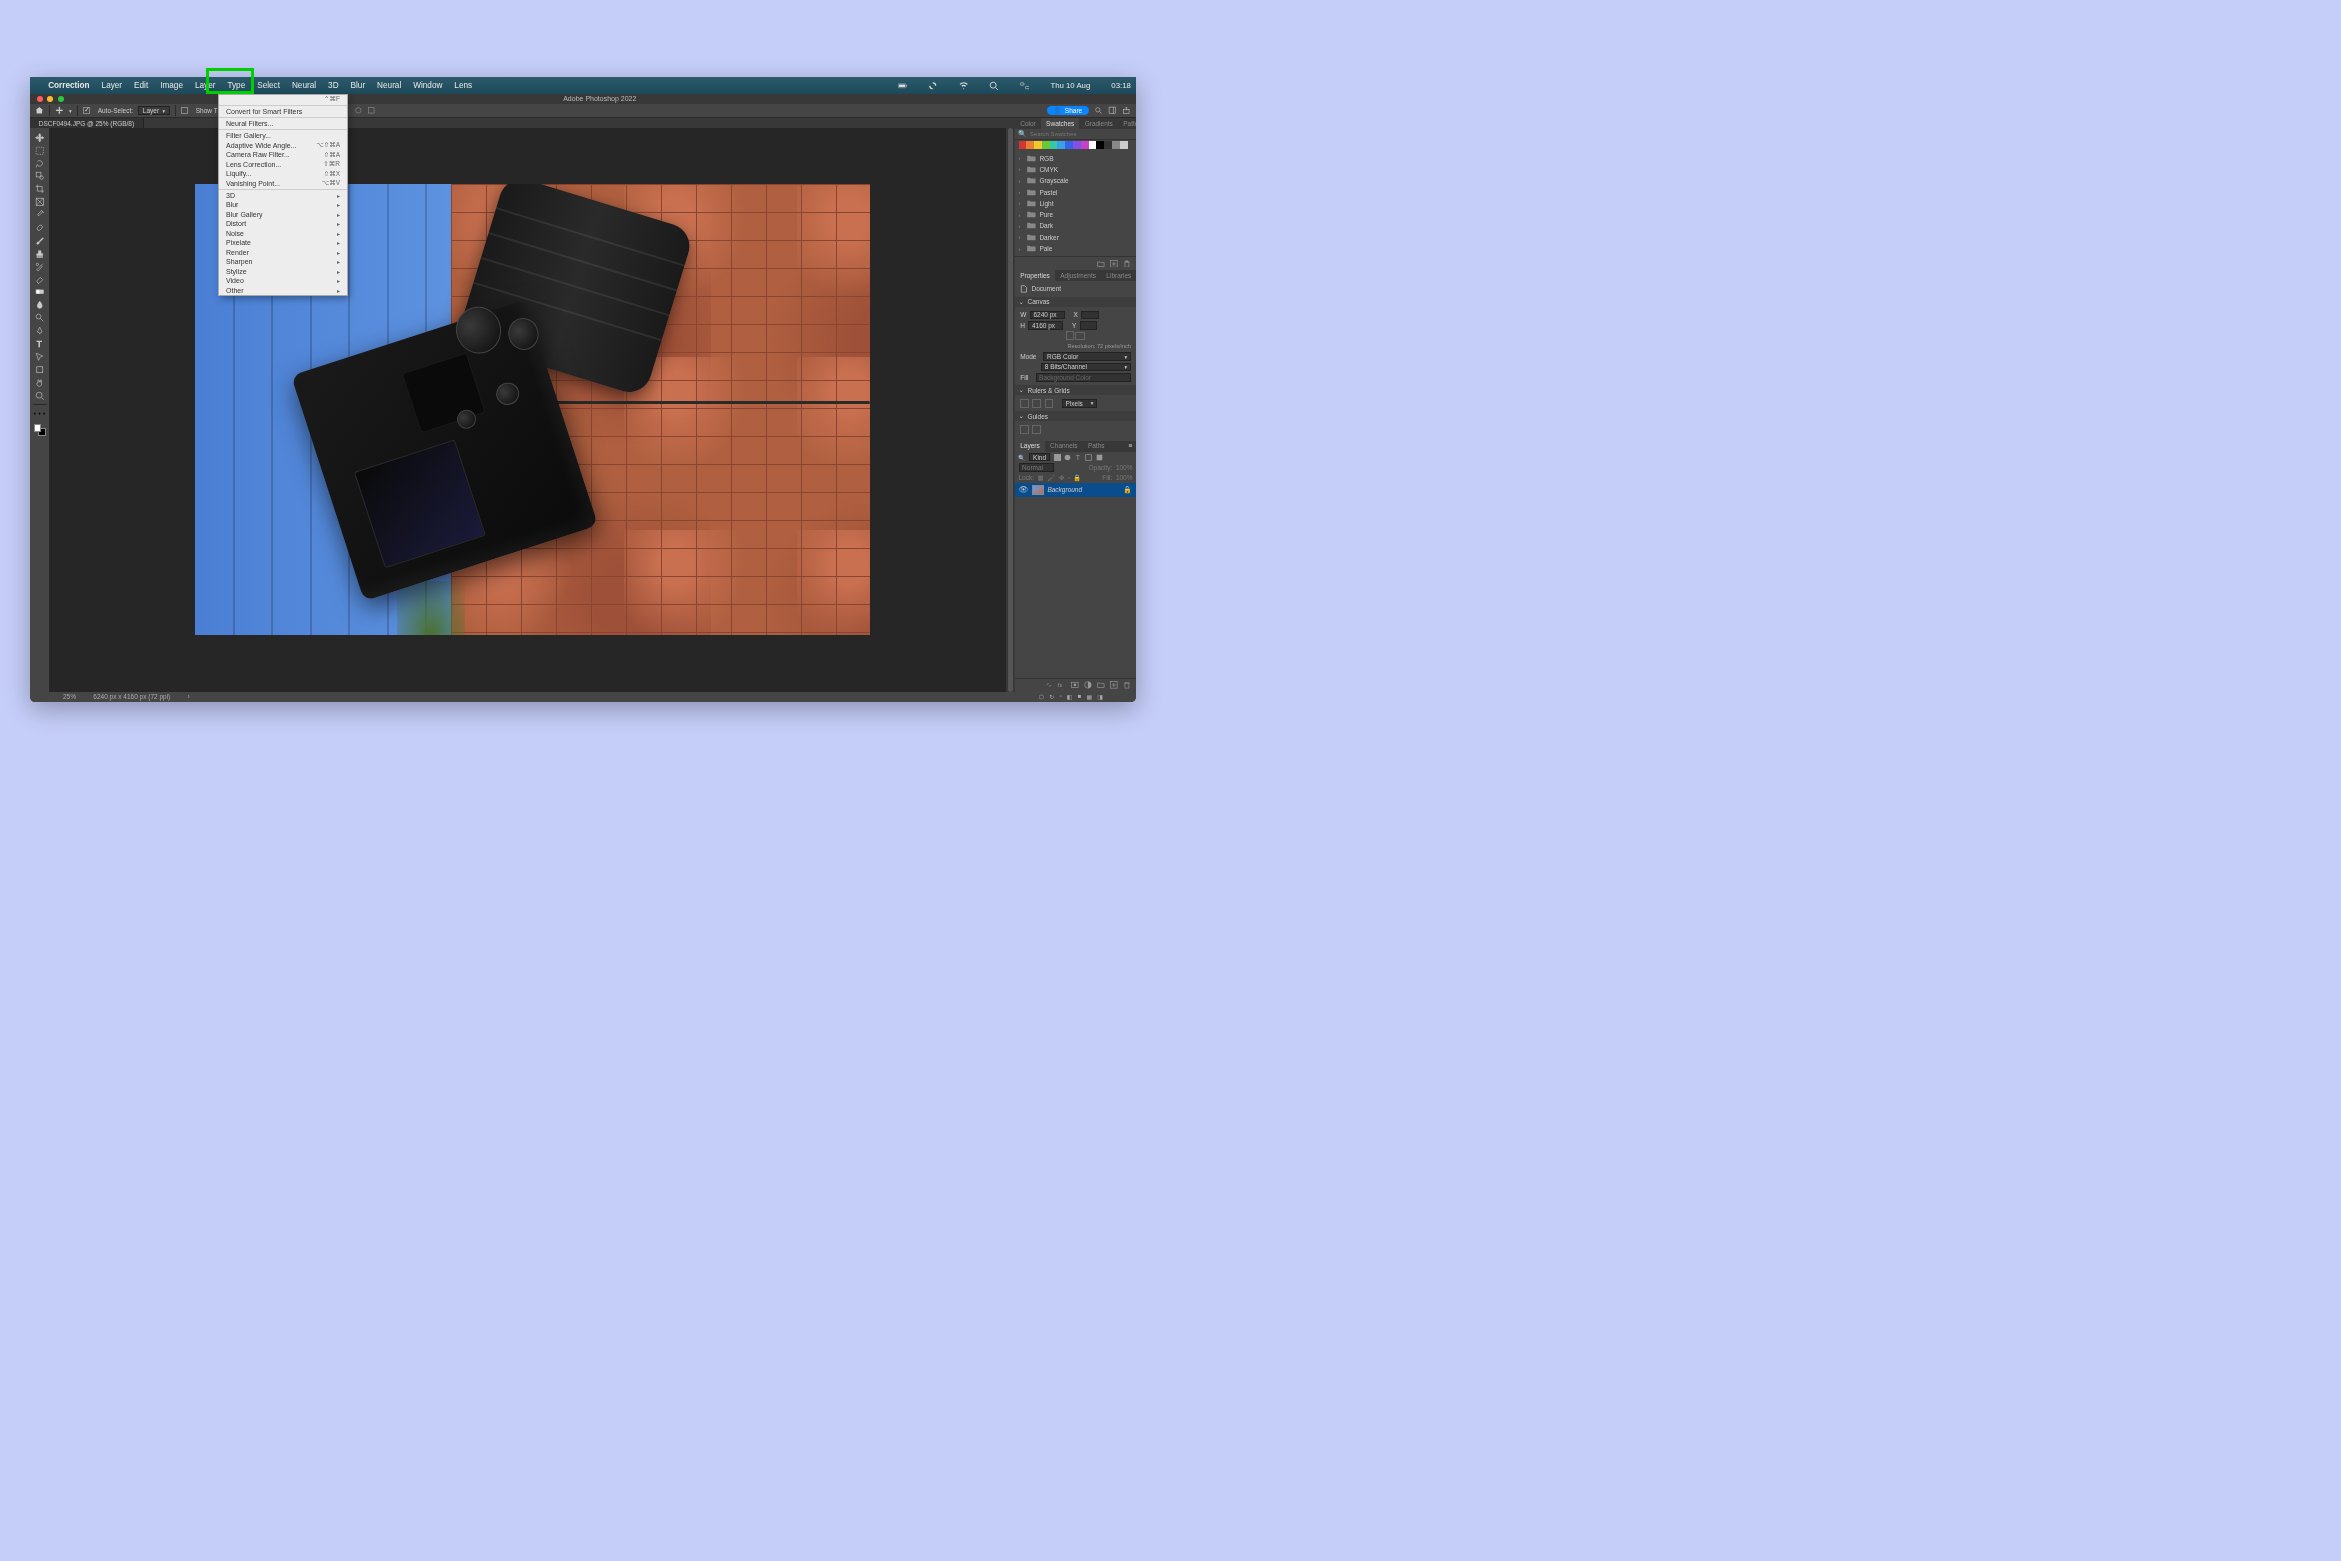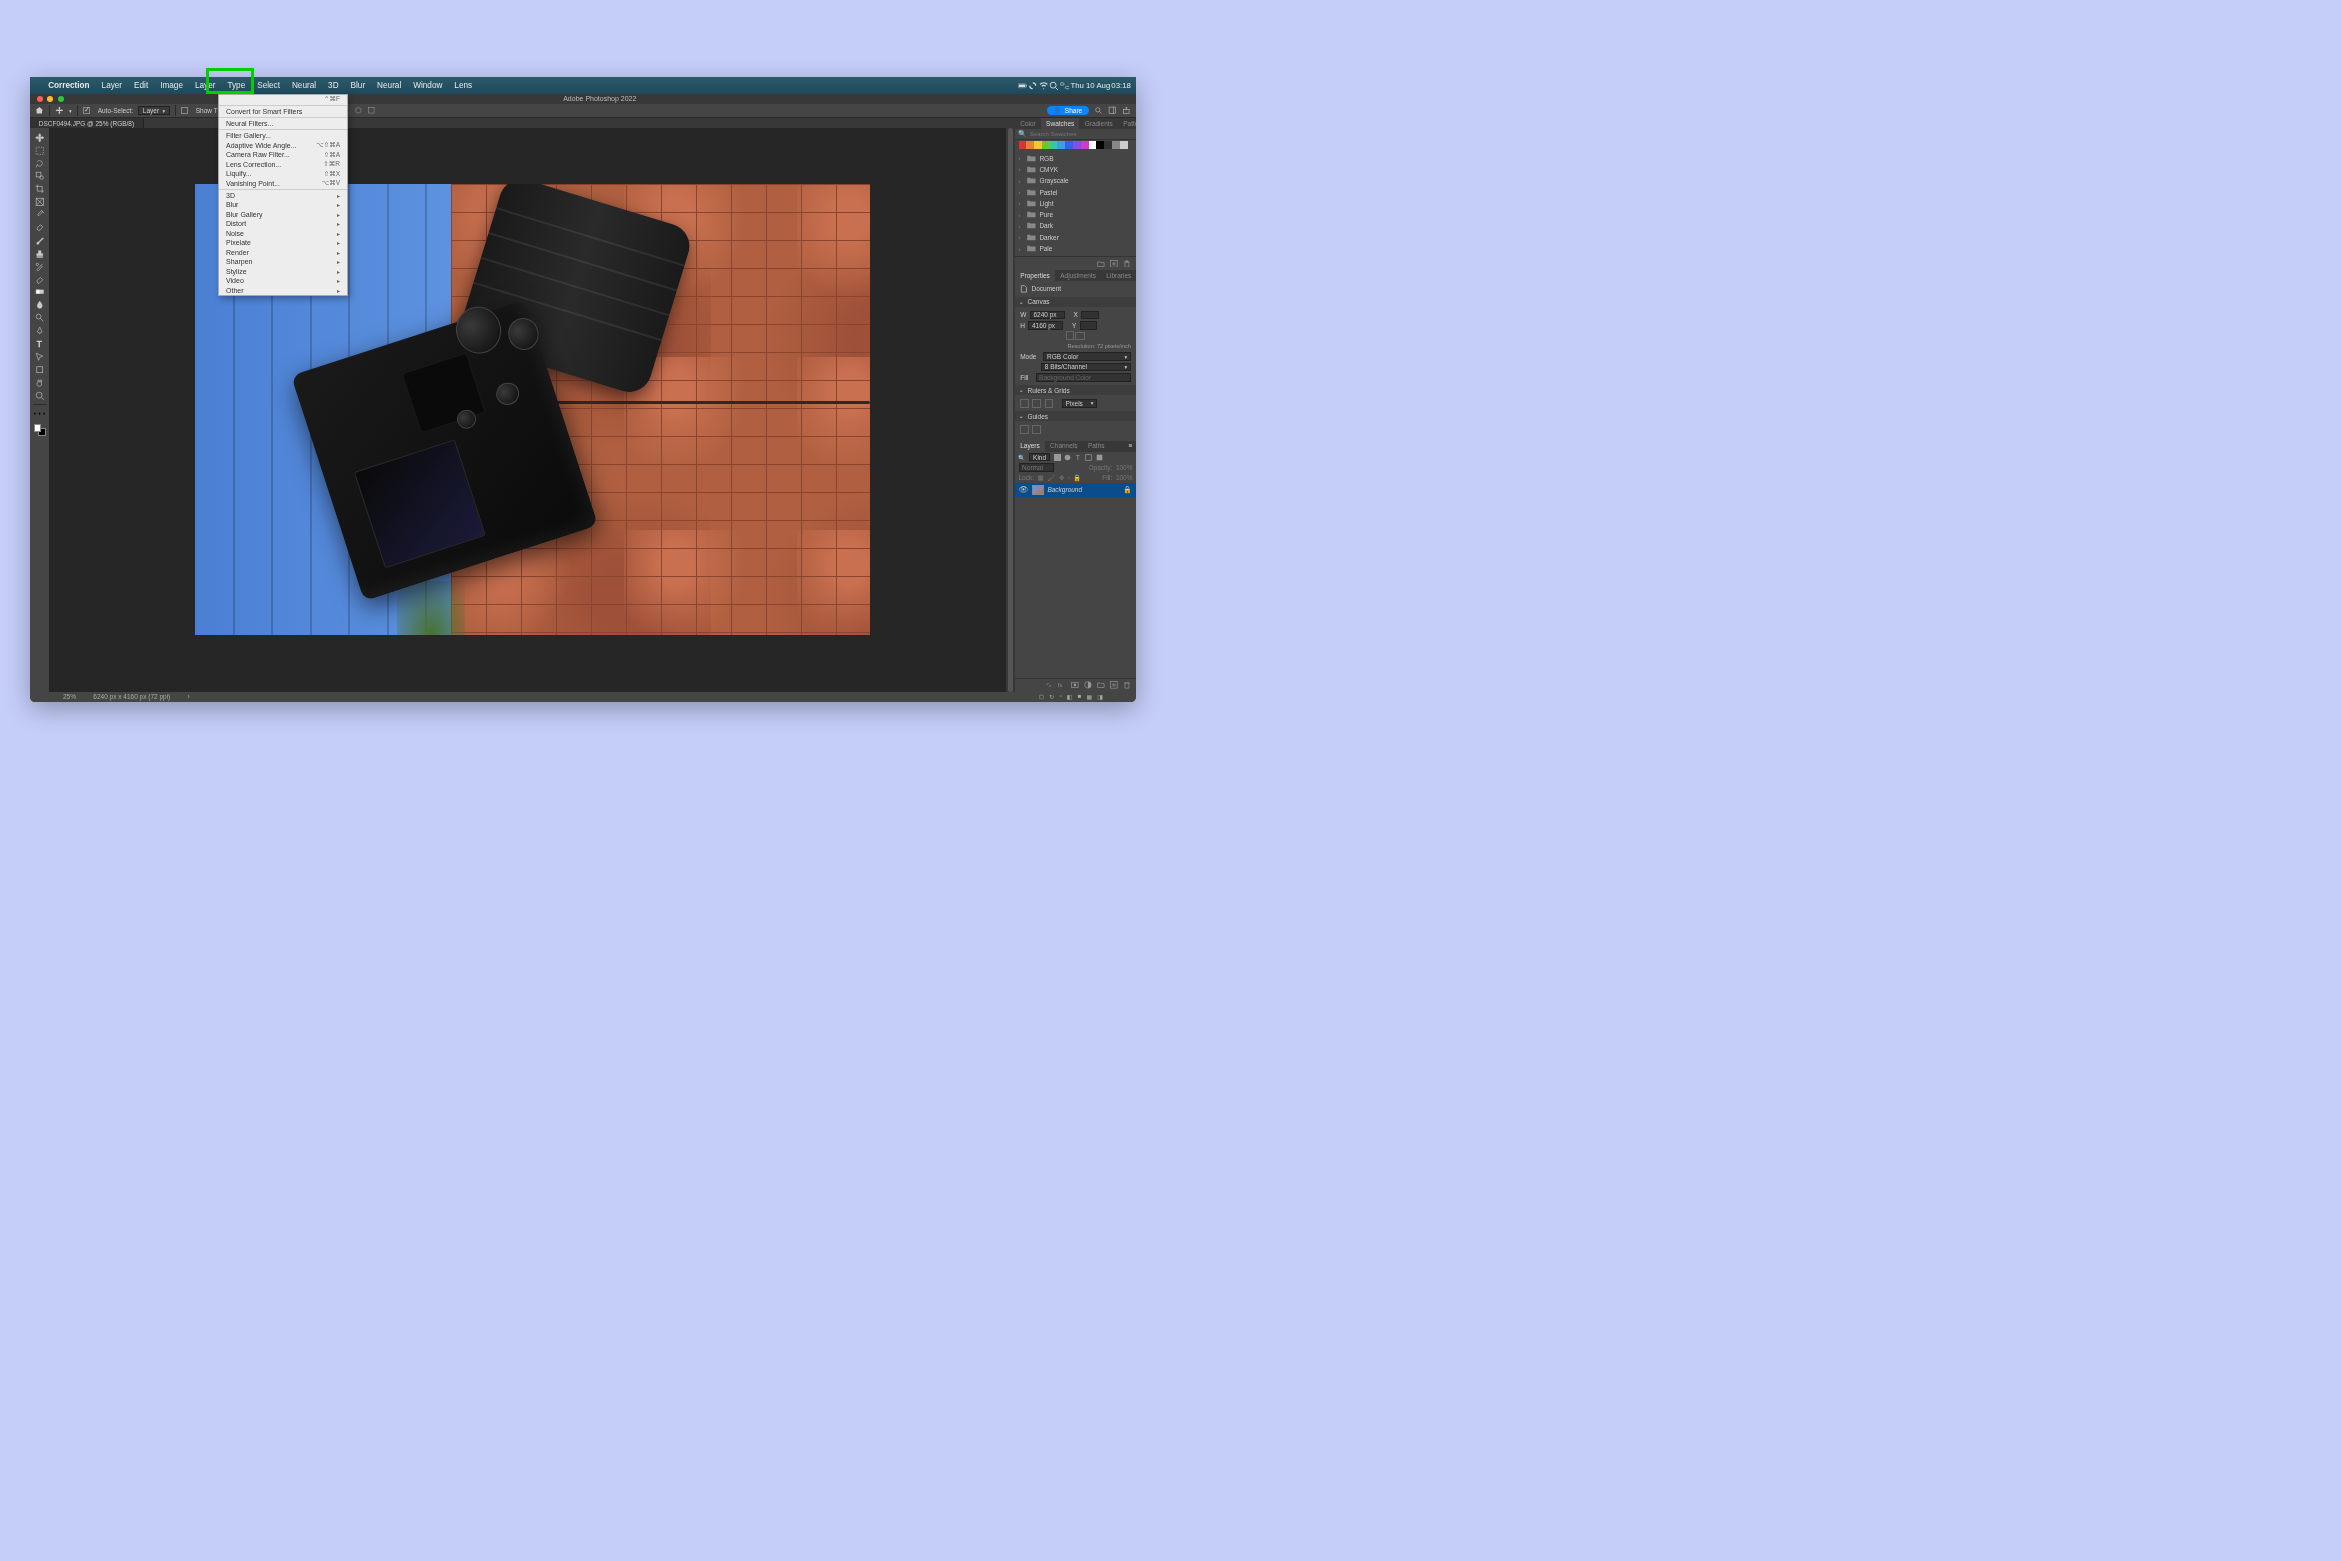--- a/index.html
+++ b/index.html
@@ -3,21 +3,21 @@
 <meta charset="utf-8">
 <style>
 *{margin:0;padding:0;box-sizing:border-box;font-family:-apple-system,BlinkMacSystemFont,"Segoe UI",sans-serif;user-select:none}
 body{background:#c5cef9;width:1167px;height:781px;overflow:hidden;position:relative}
 .app-window{position:absolute;left:30px;top:77px;width:1106px;height:625px;background:#383838;box-shadow:0 7px 26px rgba(0,0,0,.3);border-radius:5.2px;overflow:hidden}
 
 .mac-menubar{position:absolute;left:30px;top:77px;width:1106px;height:16.5px;background:linear-gradient(#2d5a6b,#1d4a5b);display:flex;align-items:center;color:#e8e8e8;font-size:8.2px;padding:0 5.2px;z-index:5}
 .apple-logo{font-size:9.5px;margin-right:7px}
 .mac-menubar .mi{padding:0 6px;cursor:default}
 .mac-menubar .bold{font-weight:600}
-.mac-right{margin-left:auto;display:flex;align-items:center;gap:1px;font-size:7.8px}
+.mac-right{margin-left:auto;display:flex;align-items:center;gap:21px;font-size:7.8px}
 .mac-right svg{width:9.5px;height:9.5px;fill:#ddd}
 .green-box{position:absolute;left:206px;top:68px;width:48px;height:26px;border:3.5px solid #00d000;z-index:20;pointer-events:none}
 
 .titlebar{position:absolute;top:16.5px;left:0;right:0;height:10.4px;background:#383838;display:flex;align-items:center}
 .traffic{display:flex;gap:4.3px;margin-left:7px}
 .traffic span{width:6px;height:6px;border-radius:50%}
 .tr{background:#ff5f57}.ty{background:#ffbd2e}.tg{background:#28c940}
 .title-text{flex:1;text-align:center;color:#bbb;font-size:7px}
 
 .options-bar{position:absolute;top:27px;left:0;right:0;height:14px;background:#454545;border-bottom:0.9px solid #2a2a2a;display:flex;align-items:center;padding:0 5.2px;color:#ccc;font-size:6.5px;gap:5.2px}

